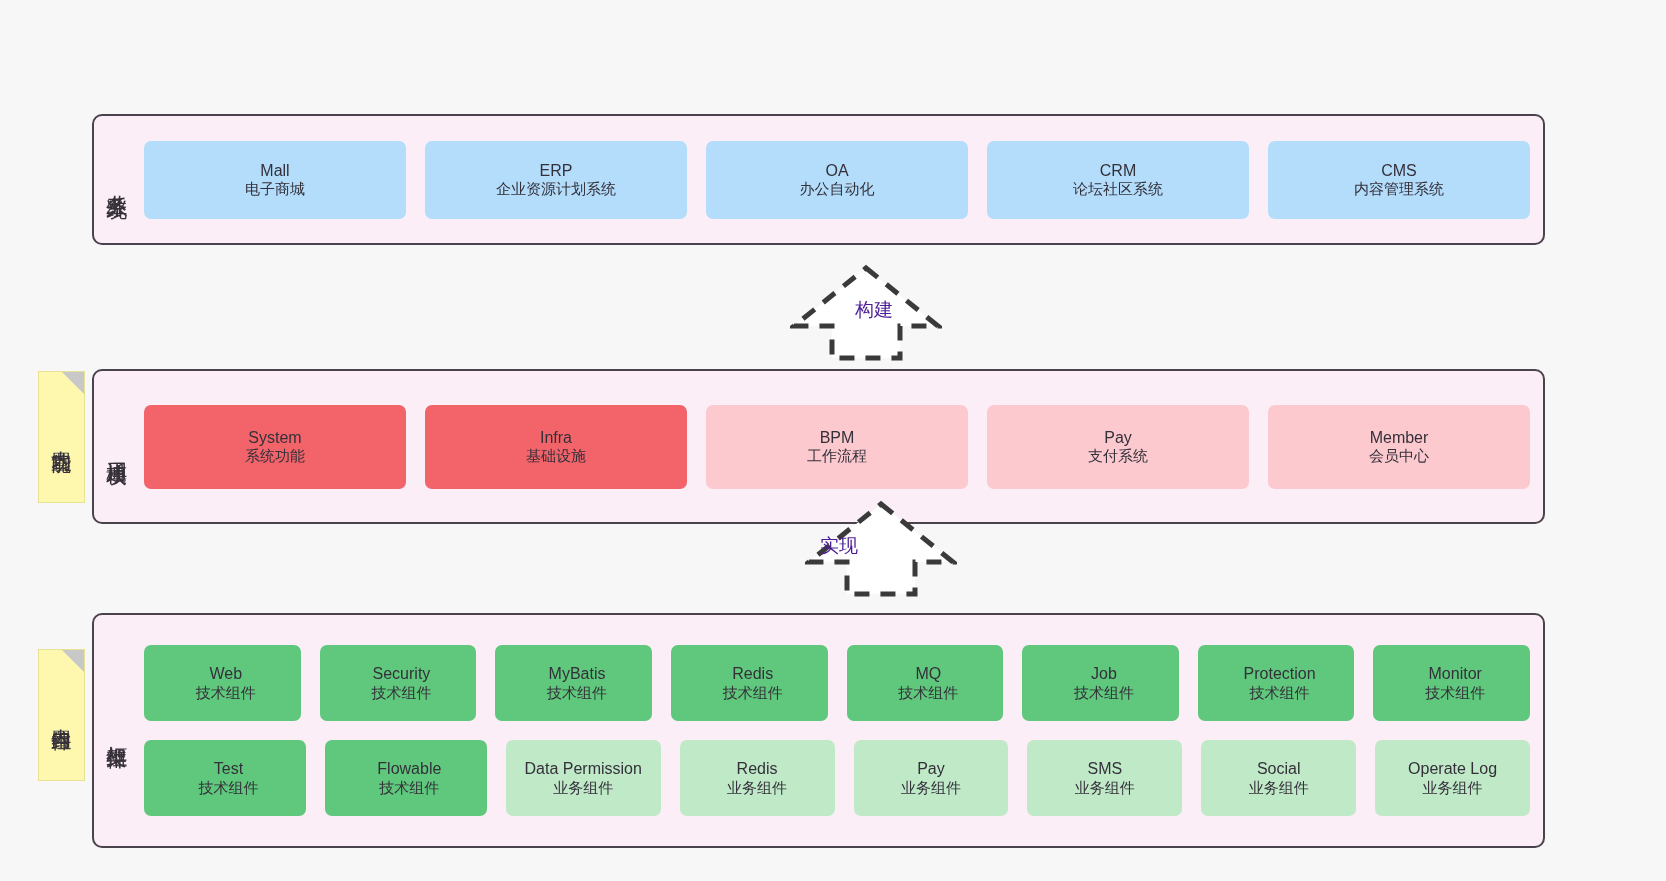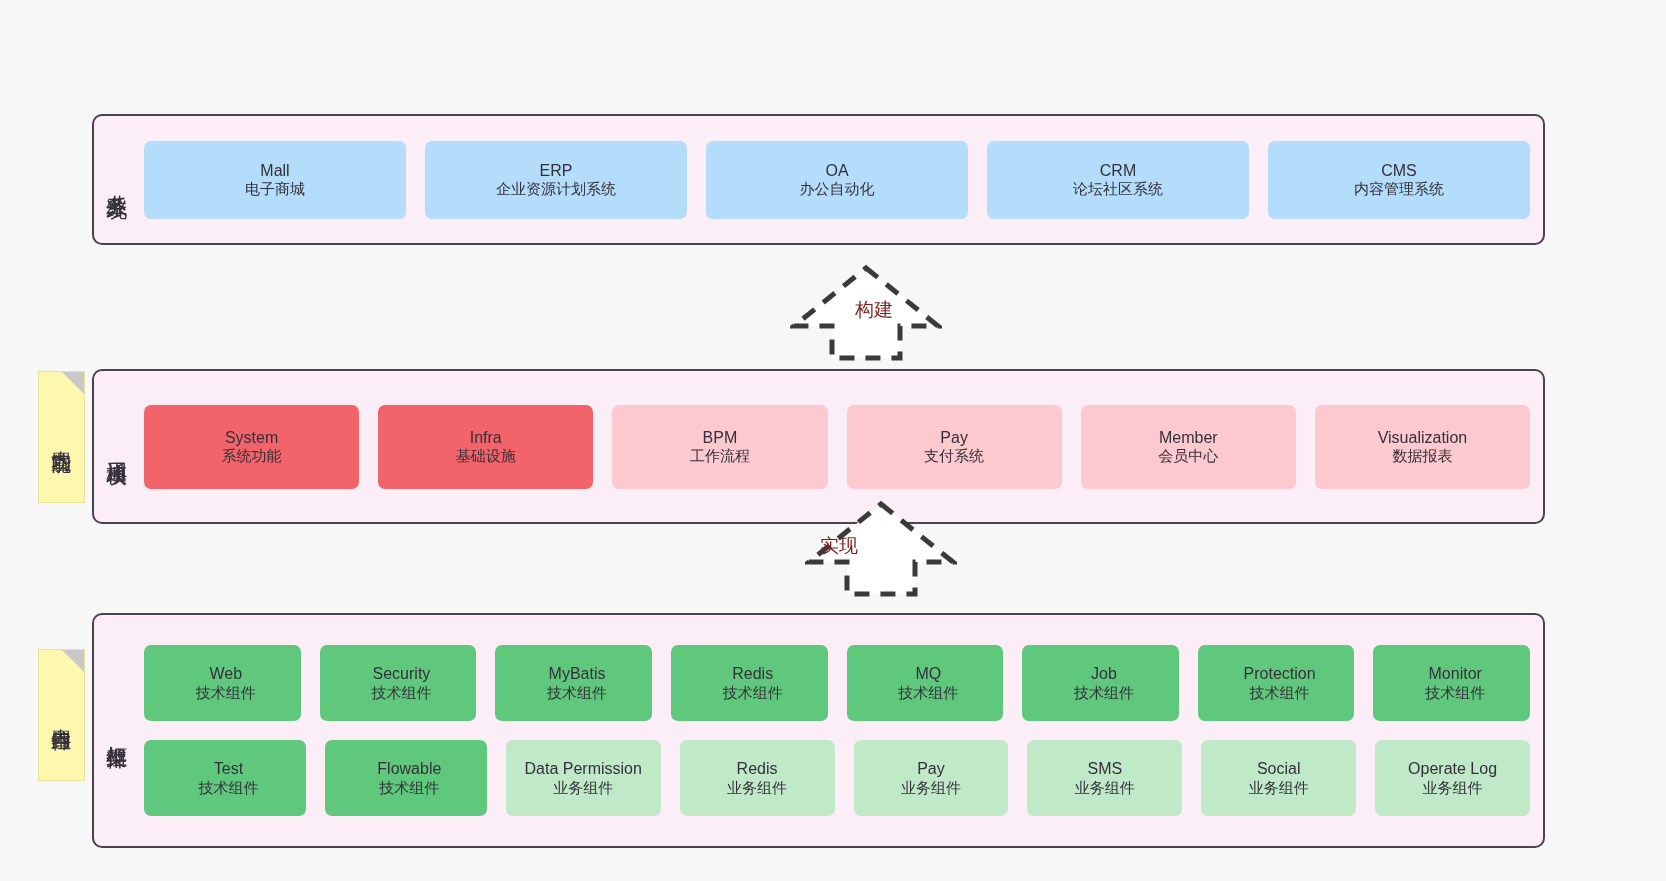--- a/index.html
+++ b/index.html
@@ -129,21 +129,21 @@
   #sticky-modules { left: 38px; top: 371px; height: 132px; }
   #sticky-framework { left: 38px; top: 649px; height: 132px; }
 
   
   .arrow-wrap {
     position: absolute;
   }
   .arrow-label {
     position: absolute;
     font-size: 19px;
-    color: #7f1d1d;
+    color: #4c1d95;
     white-space: nowrap;
     user-select: none;
   }
   #arrow-build { left: 790px; top: 264px; width: 152px; height: 98px; }
   #arrow-build-label { left: 855px; top: 297px; }
   #arrow-impl { left: 805px; top: 500px; width: 152px; height: 98px; }
   #arrow-impl-label { left: 820px; top: 533px; }
 </style>
 </head>
 <body>
@@ -206,24 +206,20 @@
           <span class="cn">工作流程</span>
         </div>
         <div class="node mod-soft">
           <span class="en">Pay</span>
           <span class="cn">支付系统</span>
         </div>
         <div class="node mod-soft">
           <span class="en">Member</span>
           <span class="cn">会员中心</span>
         </div>
-        <div class="node mod-soft">
-          <span class="en">Visualization</span>
-          <span class="cn">数据报表</span>
-        </div>
       </div>
     </div>
   </div>
 
   <div class="arrow-wrap" id="arrow-impl">
     <svg width="152" height="98" viewBox="0 0 152 98" xmlns="http://www.w3.org/2000/svg">
       <path d="M 76 4 L 148 62 L 110 62 L 110 94 L 42 94 L 42 62 L 4 62 Z" fill="#ffffff" stroke="#3a3a3a" stroke-width="5" stroke-dasharray="15,11" stroke-linejoin="miter"></path>
     </svg>
   </div>
   <div class="arrow-label" id="arrow-impl-label">实现</div>

